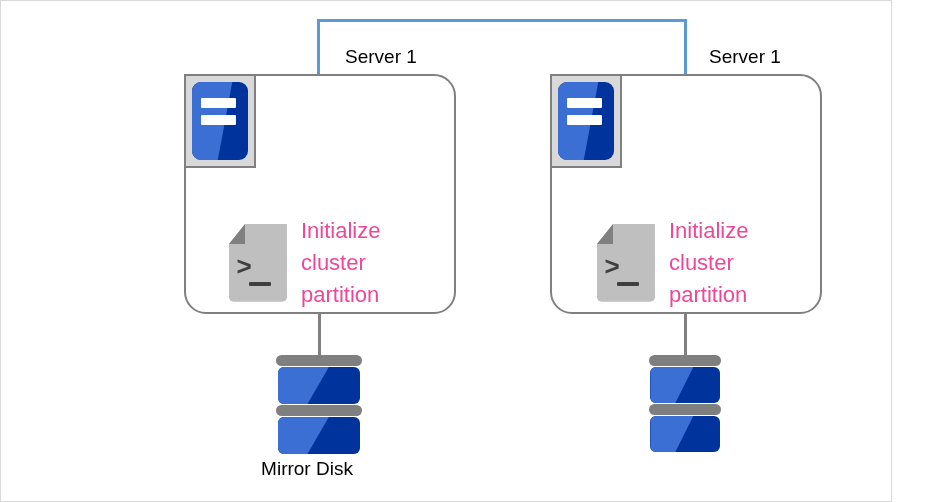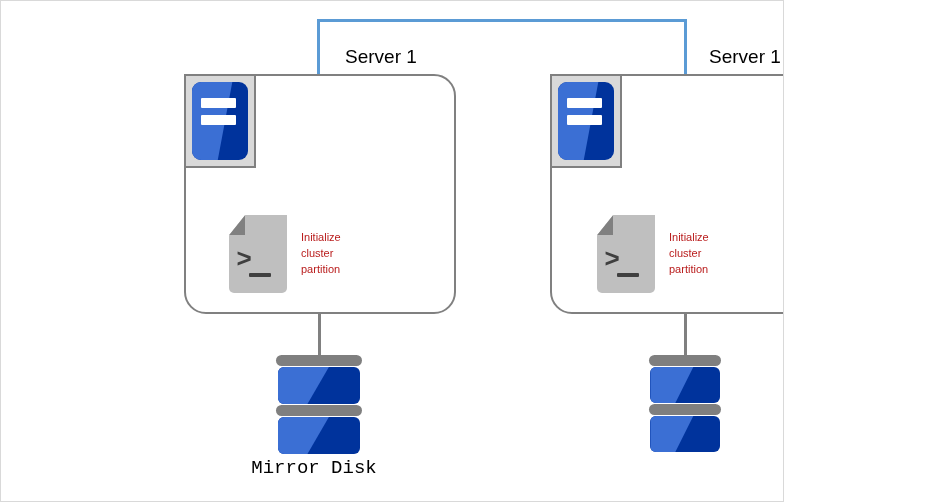--- a/index.html
+++ b/index.html
@@ -5,21 +5,21 @@
   html, body {
     margin: 0;
     padding: 0;
     background: #ffffff;
   }
   body {
     font-family: "Liberation Sans", sans-serif;
   }
   #canvas {
     position: relative;
-    width: 784px;
+    width: 892px;
     height: 502px;
     background: #ffffff;
     border: 1px solid #d9d9d9;
     box-sizing: border-box;
     overflow: hidden;
   }
 
   
   .interconnect {
     position: absolute;
@@ -129,22 +129,22 @@
   .script-cursor {
     position: absolute;
     left: 34%;
     top: 74%;
     width: 38%;
     height: 4px;
     background: #3f3f3f;
     border-radius: 1px;
   }
   .script-text {
-    font-size: 11px;
-    color: #b91c1c;
+    font-size: 22px;
+    color: #ec4899;
     line-height: 1.45;
     white-space: pre-line;
   }
 
   
   .drop-line {
     position: absolute;
     width: 3px;
     background: #808080;
   }
@@ -219,21 +219,21 @@
 
   <div class="drop-line" style="left:317px; top:313px; height:45px;"></div>
 
   <div class="disk" style="left:275px; top:354px; width:86px; height:98px;">
     <div class="disk-bar" style="top:0px;  height:11px;"></div>
     <div class="disk-block" style="top:12px; height:37px;"></div>
     <div class="disk-bar" style="top:50px; height:11px;"></div>
     <div class="disk-block" style="top:62px; height:37px;"></div>
   </div>
 
-  <div class="disk-label" style="left:235px; top:458px; width:156px;font-family:Liberation Mono, monospace;">Mirror Disk</div>
+  <div class="disk-label" style="left:228px; top:458px; width:156px;">Mirror Disk</div>
 
   <div class="server-label" style="left:708px; top:46px;">Server 1</div>
 
   <div class="server-box" style="left:549px; top:73px; width:272px; height:240px;"></div>
 
   <div class="server-badge" style="left:549px; top:73px; width:72px; height:94px;">
     <div class="server-badge-inner">
       <div class="badge-bar b1"></div>
       <div class="badge-bar b2"></div>
     </div>

